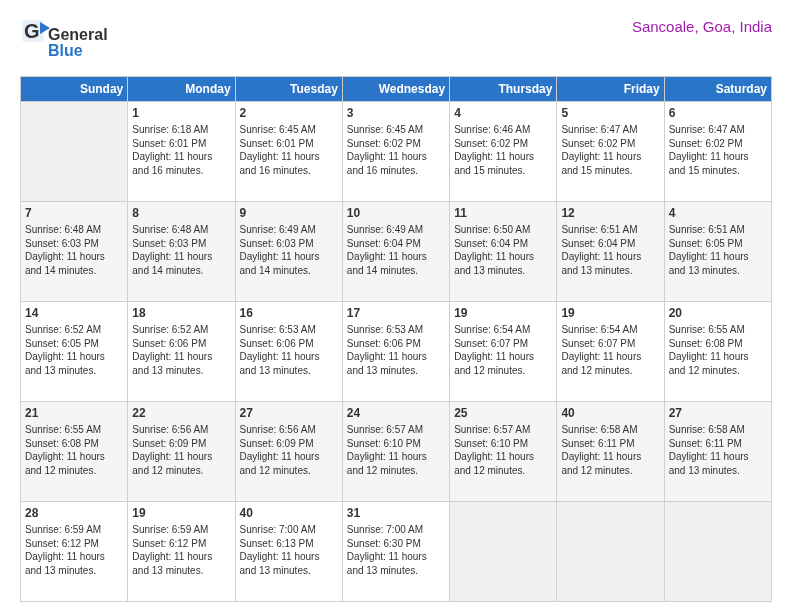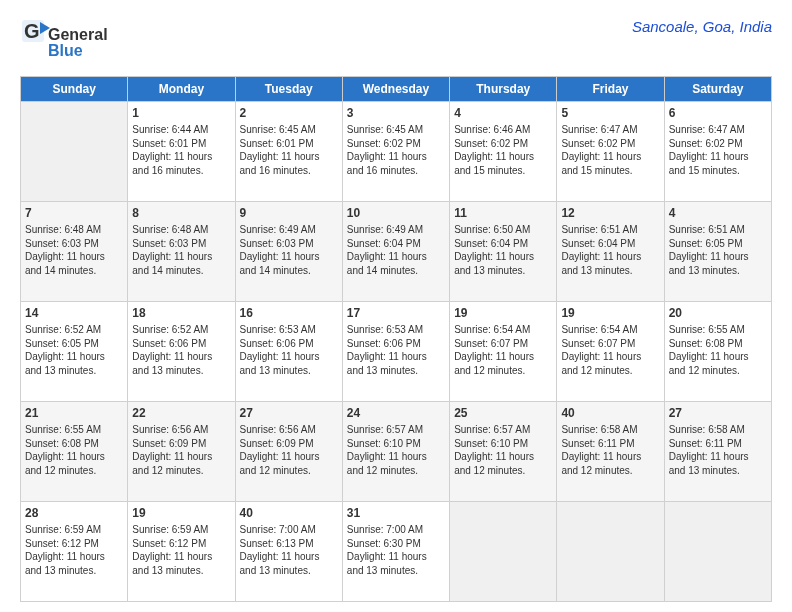--- a/index.html
+++ b/index.html
@@ -32,38 +32,37 @@
       text-align: right;
     }
     .month-title {
       font-size: 36px;
       font-weight: bold;
       color: #333;
       line-height: 1.1;
     }
     .location {
       font-size: 15px;
-      color: #1d4ed8;
+      color: #a21caf;
       margin-top: 2px;
-      font-style: italic;
     }
     .calendar {
       flex: 1;
       border-collapse: collapse;
       width: 100%;
       table-layout: fixed;
       font-size: 10.5px;
     }
     .calendar th {
       background: #2a75c7;
       color: #fff;
       font-weight: bold;
       font-size: 12px;
       padding: 5px 4px;
-      text-align: center;
+      text-align: right;
       border: 1px solid #ccc;
     }
     .calendar td {
       border: 1px solid #d0d0d0;
       vertical-align: top;
       padding: 3px 4px;
       height: 78px;
       color: #333;
       font-size: 10px;
       line-height: 1.35;
@@ -123,21 +122,21 @@
           <th>Thursday</th>
           <th>Friday</th>
           <th>Saturday</th>
         </tr>
     </thead>
     <tbody id="calendar-body">
     <tr class="row-stripe-odd">
           <td class="empty"></td>
           <td>
             <span class="day-num">1</span>
-            <div>Sunrise: 6:44 AM</div>
+            <div>Sunrise: 6:18 AM</div>
             <div>Sunset: 6:01 PM</div>
             <div>Daylight: 11 hours</div>
             <div>and 16 minutes.</div>
           </td>
           <td>
             <span class="day-num">2</span>
             <div>Sunrise: 6:45 AM</div>
             <div>Sunset: 6:01 PM</div>
             <div>Daylight: 11 hours</div>
             <div>and 16 minutes.</div>

